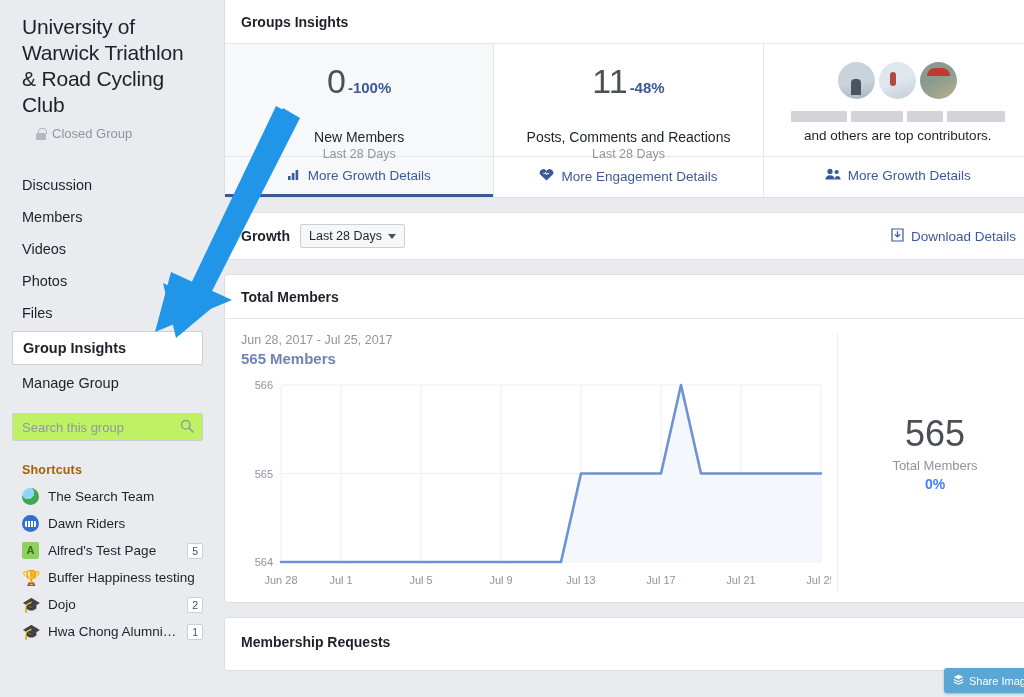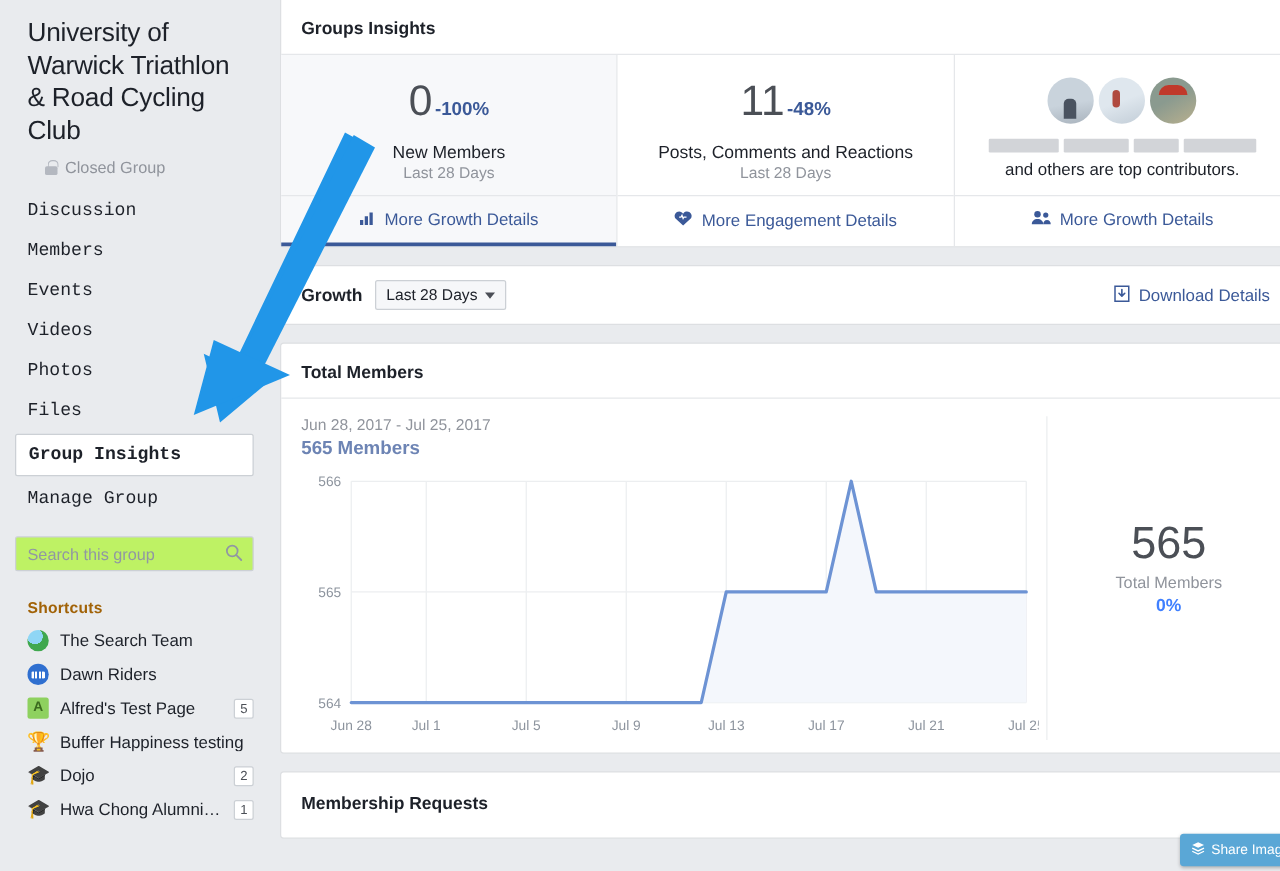--- a/index.html
+++ b/index.html
@@ -30,21 +30,21 @@
   .lock-icon { width: 10px; height: 12px; position: relative; flex: 0 0 10px; }
   .lock-icon::before {
     content: ""; position: absolute; left: 1.5px; top: 0; width: 7px; height: 5px;
     border: 1.6px solid #b4b8c0; border-bottom: none; border-radius: 4px 4px 0 0;
   }
   .lock-icon::after {
     content: ""; position: absolute; left: 0; bottom: 0; width: 10px; height: 7px;
     background: #b4b8c0; border-radius: 1.5px;
   }
 
-  .nav { margin-top: 12px; font-family: Liberation Mono, monospace; }
+  .nav { margin-top: 28px; }
   .nav-item {
     display: block; padding: 7px 22px; font-size: 14.5px; color: #1d2129;
     line-height: 18px; cursor: pointer;
   }
   .nav-item.active {
     background: #fff; border: 1px solid #d3d6db; border-left: none; border-right: none;
     font-weight: bold; margin: 2px 12px; border-radius: 2px;
     border: 1px solid #ccd0d5; padding: 7px 10px;
   }
 
@@ -105,21 +105,21 @@
   .stat-row { display: flex; position: relative; }
   .stat-col { flex: 1; position: relative; }
   .stat-col + .stat-col { border-left: 1px solid #e5e7ea; }
   .stat-col.highlight { background: #f7f8fa; }
   .stat-body { padding: 18px 10px 14px 10px; text-align: center; height: 112px; }
   .stat-number {
     font-size: 34px; font-weight: 300; color: #4b4f56; line-height: 38px;
     display: inline-flex; align-items: baseline; gap: 2px;
   }
   .stat-delta { font-size: 15px; font-weight: bold; color: #3b5998; }
-  .stat-label { font-size: 14px; color: #1d2129; margin-top: 6px; }
+  .stat-label { font-size: 14px; color: #1d2129; margin-top: 22px; }
   .stat-sub { font-size: 12.5px; color: #90949c; margin-top: 2px; }
 
   .avatars { display: flex; justify-content: center; gap: 4px; margin-bottom: 8px; }
   .av { width: 37px; height: 37px; border-radius: 50%; background: #c7ccd4; }
   .av1 { background: linear-gradient(170deg,#c9d3dc 0 55%,#a9b3bd 100%); position: relative; }
   .av1::after { content:""; position:absolute; left:13px; top:17px; width:10px; height:16px; background:#4a5360; border-radius:4px 4px 0 0; }
   .av2 { background: linear-gradient(160deg,#dfe7ee 0 50%,#c2cdd7 100%); position: relative; }
   .av2::after { content:""; position:absolute; left:11px; top:10px; width:6px; height:14px; background:#b04a3f; border-radius:3px; }
   .av3 { background: linear-gradient(150deg,#8a9a8f 0 45%,#b9b08e 100%); position: relative; }
   .av3::after { content:""; position:absolute; left:7px; top:6px; width:23px; height:8px; background:#c0392b; border-radius:8px 8px 0 0; }
@@ -194,21 +194,20 @@
   <div class="sidebar">
     <div class="group-title">University of Warwick Triathlon &amp; Road Cycling Club</div>
     <div class="closed-group">
       <span class="lock-icon"></span>
       <span>Closed Group</span>
     </div>
 
     <div class="nav">
       <div class="nav-item">Discussion</div>
       <div class="nav-item">Members</div>
-      <div class="nav-item">Events</div>
       <div class="nav-item">Videos</div>
       <div class="nav-item">Photos</div>
       <div class="nav-item">Files</div>
       <div class="nav-item active">Group Insights</div>
       <div class="nav-item">Manage Group</div>
     </div>
 
     <div class="search-wrap">
       <input class="search-input" placeholder="Search this group" style="">
       <span class="search-icon">

